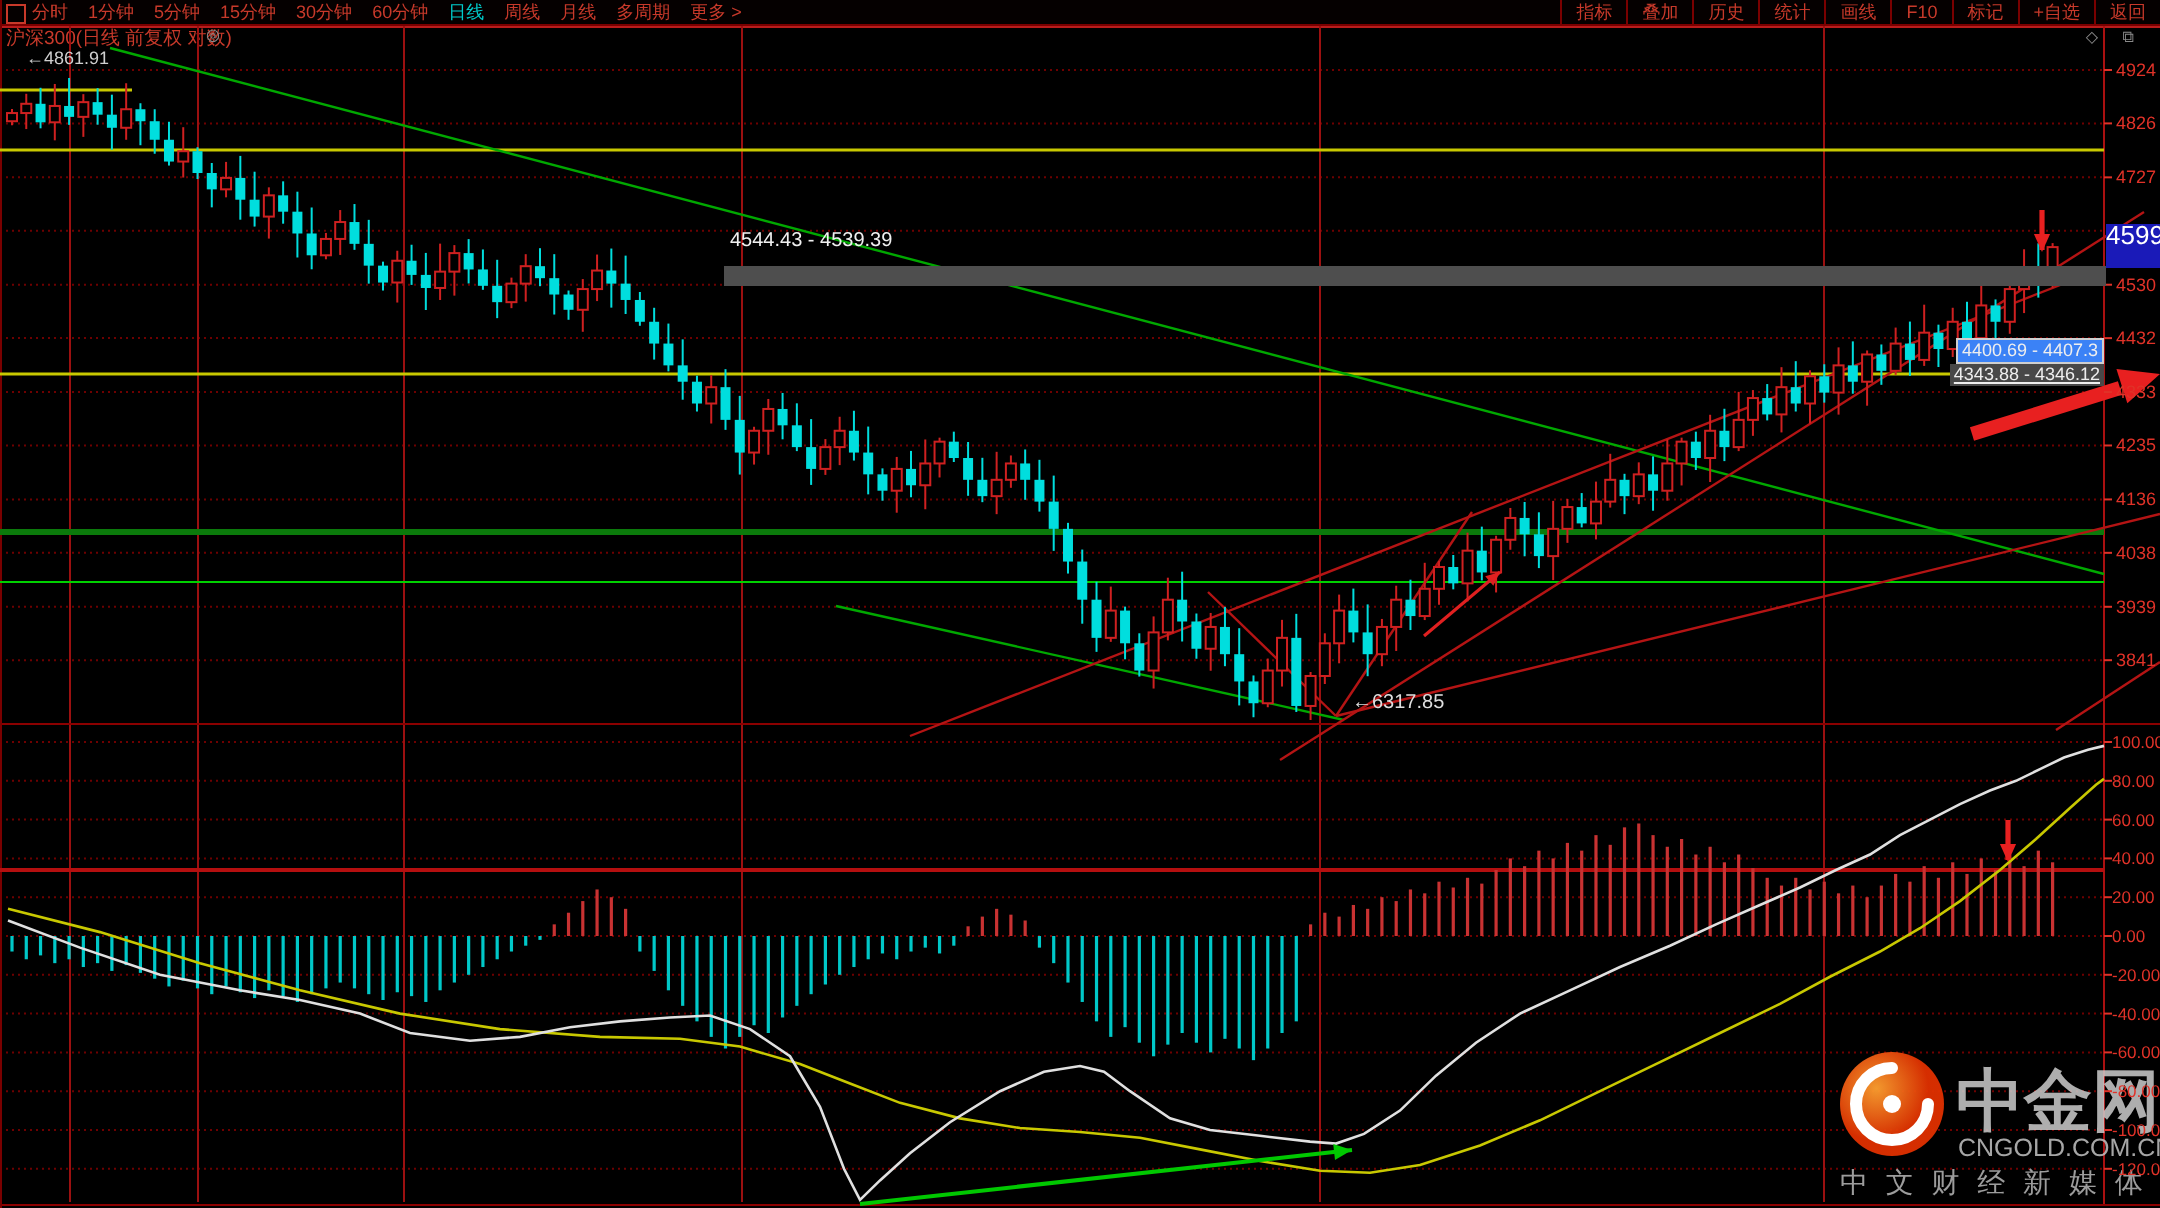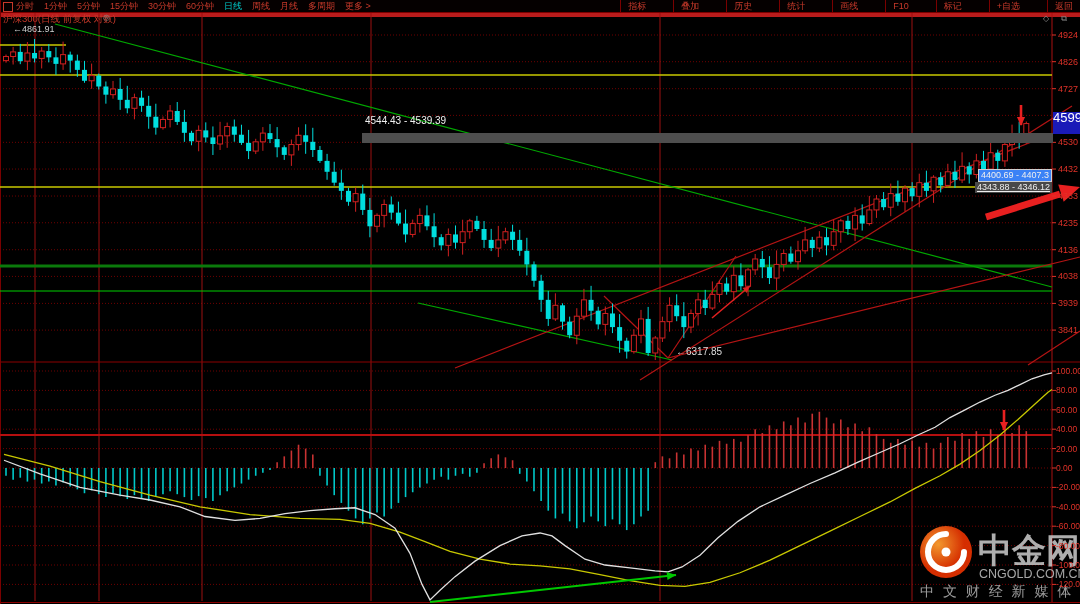--- a/index.html
+++ b/index.html
@@ -1,22 +1,22 @@
 <!DOCTYPE html>
 <html><head>
 <meta charset="utf-8">
 <style>
   html,body{margin:0;padding:0;background:#000;}
   #app{position:relative;width:1080px;height:604px;background:#000;overflow:hidden;
        font-family:"Liberation Sans",sans-serif;}
   .lbl{position:absolute;white-space:nowrap;}
   
-  #topbar{position:absolute;left:0;top:0;width:1080px;height:12px;border-bottom:5px solid #b91c1c;background:#050000;}
+  #topbar{position:absolute;left:0;top:0;width:1080px;height:12px;border-bottom:2px solid #b91c1c;background:#050000;}
   #tb-left{position:absolute;left:16px;top:0;height:12px;display:flex;gap:10px;}
-  #tb-right{position:absolute;right:0;top:0;height:12px;display:flex;gap:20px;}
+  #tb-right{position:absolute;right:0;top:0;height:12px;display:flex;}
   .tbi{font-size:9px;line-height:12px;color:#c8392a;cursor:default;}
   .tbi.act{color:#00caca;}
   .tbr{font-size:9px;line-height:12px;color:#c8392a;padding:0 7px;border-left:1px solid #7a0000;}
   #win-icon{position:absolute;left:3px;top:2px;width:8px;height:8px;border:1px solid #c8392a;}
   
   #title{left:3px;top:13px;font-size:9.5px;color:#c8392a;}
   #title-dd{left:103px;top:13px;font-size:8px;color:#888;}
   #mini-icons{right:8px;top:14px;font-size:8px;color:#8a8a8a;letter-spacing:5px;}
   
   #band{left:362px;top:133px;width:691px;height:10px;background:#4e4e4e;}

